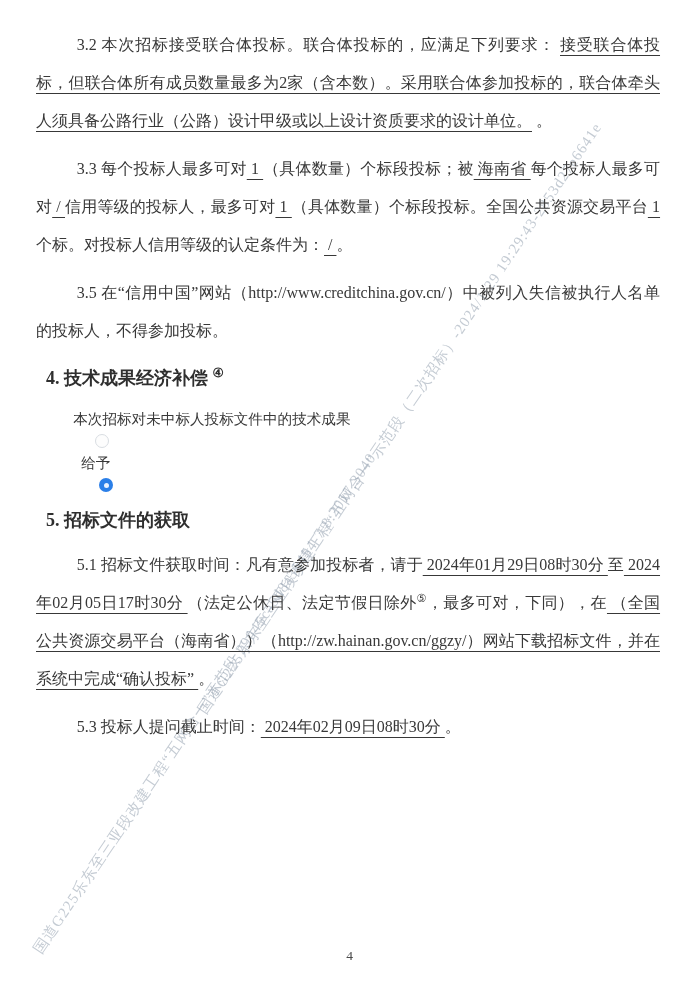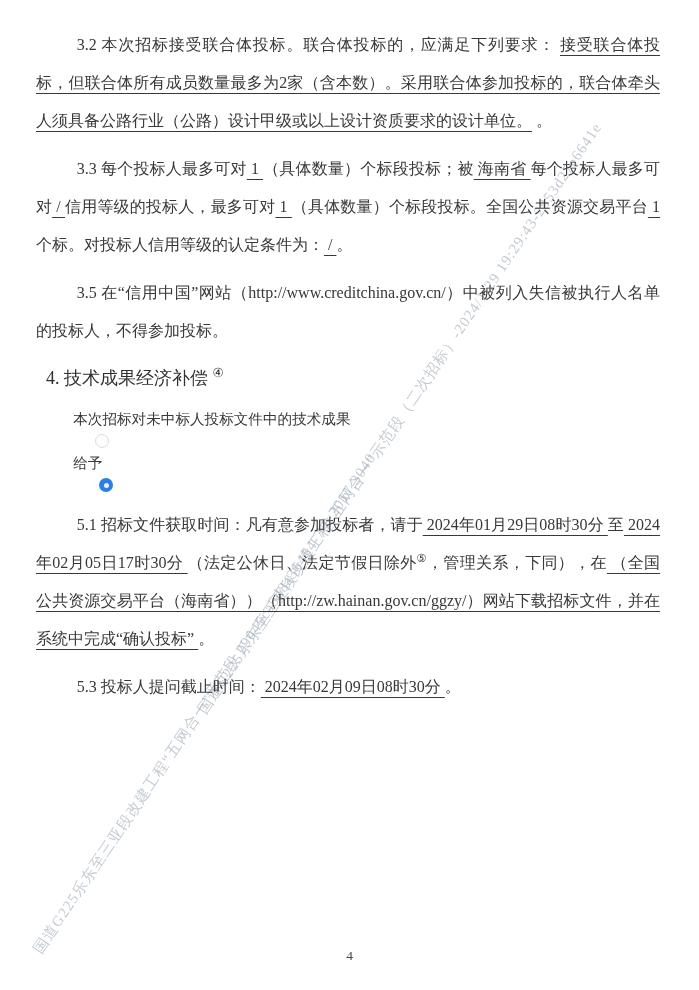--- a/index.html
+++ b/index.html
@@ -44,21 +44,21 @@
     text-decoration-thickness:1px;
   }
   .sup{
     font-size:0.7em;
     vertical-align:super;
     line-height:0;
   }
   .heading{
     margin:14px 0 12px 10px;
     font-size:18px;
-    font-weight:normal;
+    font-weight:bold;
     line-height:28px;
     color:#2f2f2f;
   }
   .radio-row{
     display:flex;
     padding-left:2.55em;
     margin:2px 0 14px 0;
     font-size:14.6px;
     line-height:30px;
     flex-direction:column;
@@ -81,21 +81,21 @@
   .radio.checked::after{
     content:"";
     position:absolute;
     left:4.5px;top:4.5px;
     width:5px;height:5px;
     border-radius:50%;
     background:#eaf2ff;
   }
   .opt-gap1{margin-left:22px;}
   .opt-gap2{margin-left:26px;}
-  .opt-label{}
+  .opt-label{margin-left:8px;}
   .footer{
     position:absolute;
     left:0;right:0;top:948px;
     text-align:center;
     font-size:13.5px;
     color:#4a4a4a;
     z-index:1;
   }
 </style>
 </head>
@@ -117,22 +117,23 @@
 
     <h2 class="heading"><span>4. 技术成果经济补偿 </span><span class="sup">④</span></h2>
 
     <div class="radio-row">
       <span>本次招标对未中标人投标文件中的技术成果</span>
       <span class="radio opt-gap1 unchecked"></span>
       <span class="opt-label">给予</span>
       <span class="radio opt-gap2 checked" style="background: rgb(43, 127, 232);"></span>
     </div>
 
+    <h2 class="heading"><span>5. 招标文件的获取</span></h2>
 
-    <p class="para"><span>5.1 招标文件获取时间：凡有意参加投标者，请于</span><span class="u"> 2024年01月29日08时30分 </span><span>至</span><span class="u"> 2024年02月05日17时30分 </span><span>（法定公休日、法定节假日除外</span><span class="sup">⑤</span><span>，管理关系，下同），在</span><span class="u"> （全国公共资源交易平台（海南省））（http://zw.hainan.gov.cn/ggzy/）网站下载招标文件，并在系统中完成“确认投标” </span><span>。</span></p>
+    <p class="para"><span>5.1 招标文件获取时间：凡有意参加投标者，请于</span><span class="u"> 2024年01月29日08时30分 </span><span>至</span><span class="u"> 2024年02月05日17时30分 </span><span>（法定公休日、法定节假日除外</span><span class="sup">⑤</span><span>，最多可对，下同），在</span><span class="u"> （全国公共资源交易平台（海南省））（http://zw.hainan.gov.cn/ggzy/）网站下载招标文件，并在系统中完成“确认投标” </span><span>。</span></p>
 
 
 
     <p class="para"><span>5.3 投标人提问截止时间：</span><span class="u"> 2024年02月09日08时30分 </span><span> 。</span></p>
 
 
   </div>
 
   <div class="footer">4</div>
 

